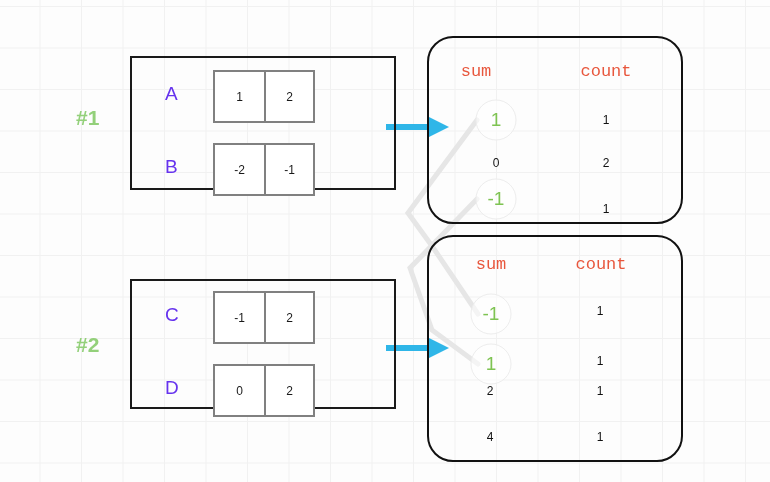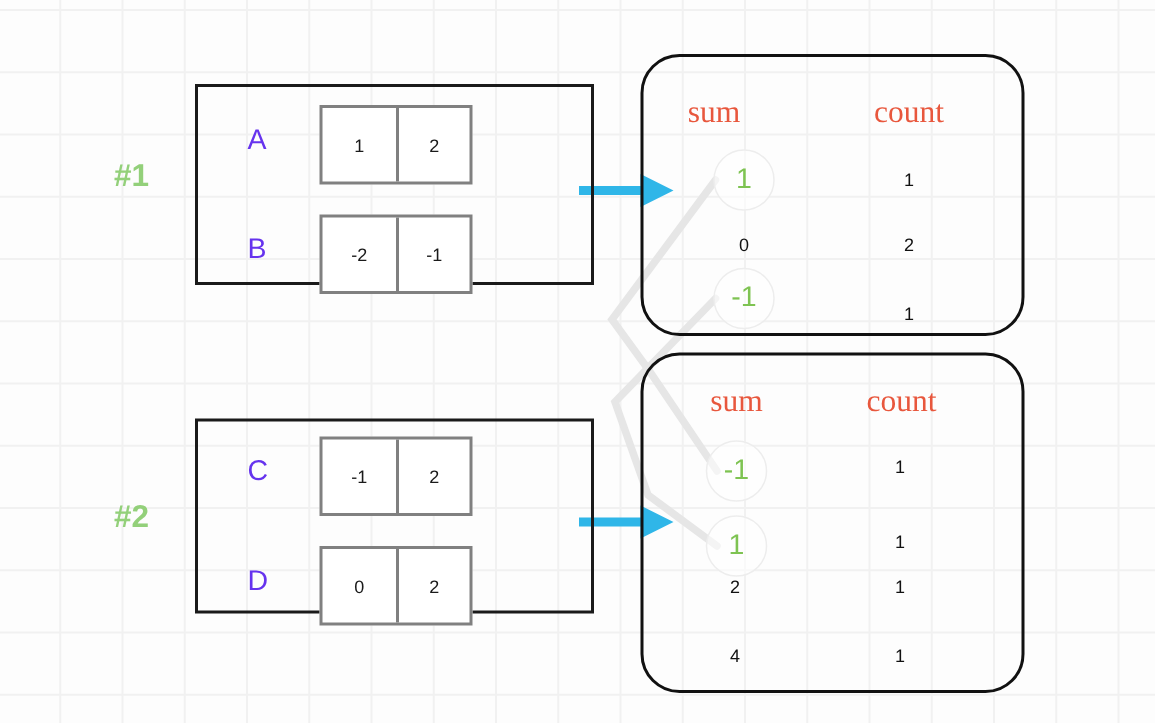--- a/index.html
+++ b/index.html
@@ -78,23 +78,23 @@
     border: 2px solid #111111;
     border-radius: 26px;
     background: transparent;
     box-sizing: border-box;
   }
   #panel-top    { left: 427px; top: 36px;  width: 256px; height: 188px; }
   #panel-bottom { left: 427px; top: 235px; width: 256px; height: 227px; }
 
   .panel-head {
     position: absolute;
-    font-size: 21px;
+    font-size: 17px;
     color: #e8573d;
-    font-family: Liberation Serif, serif;
+    font-family: Liberation Mono, monospace;
     white-space: nowrap;
   }
   .val {
     position: absolute;
     font-size: 12px;
     color: #111111;
     font-family: "Liberation Sans", sans-serif;
     white-space: nowrap;
     transform: translate(-50%, -50%);
   }

